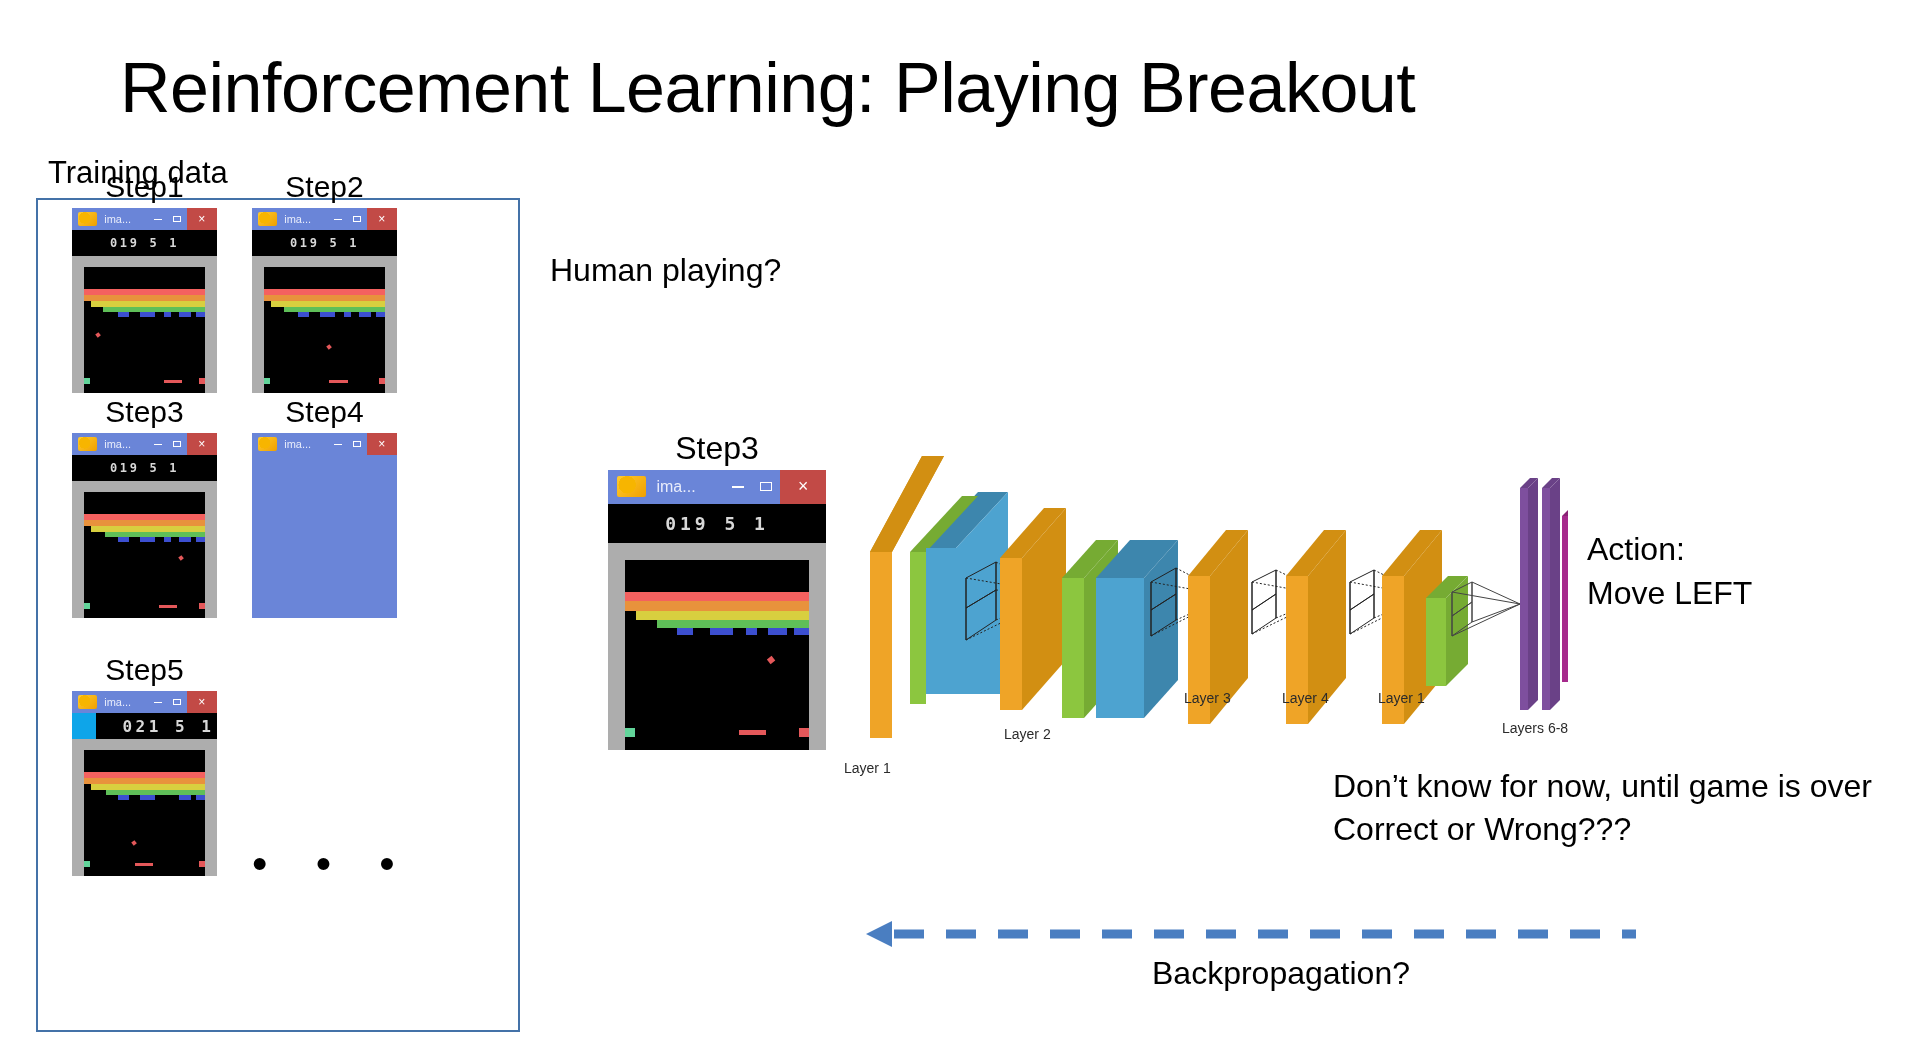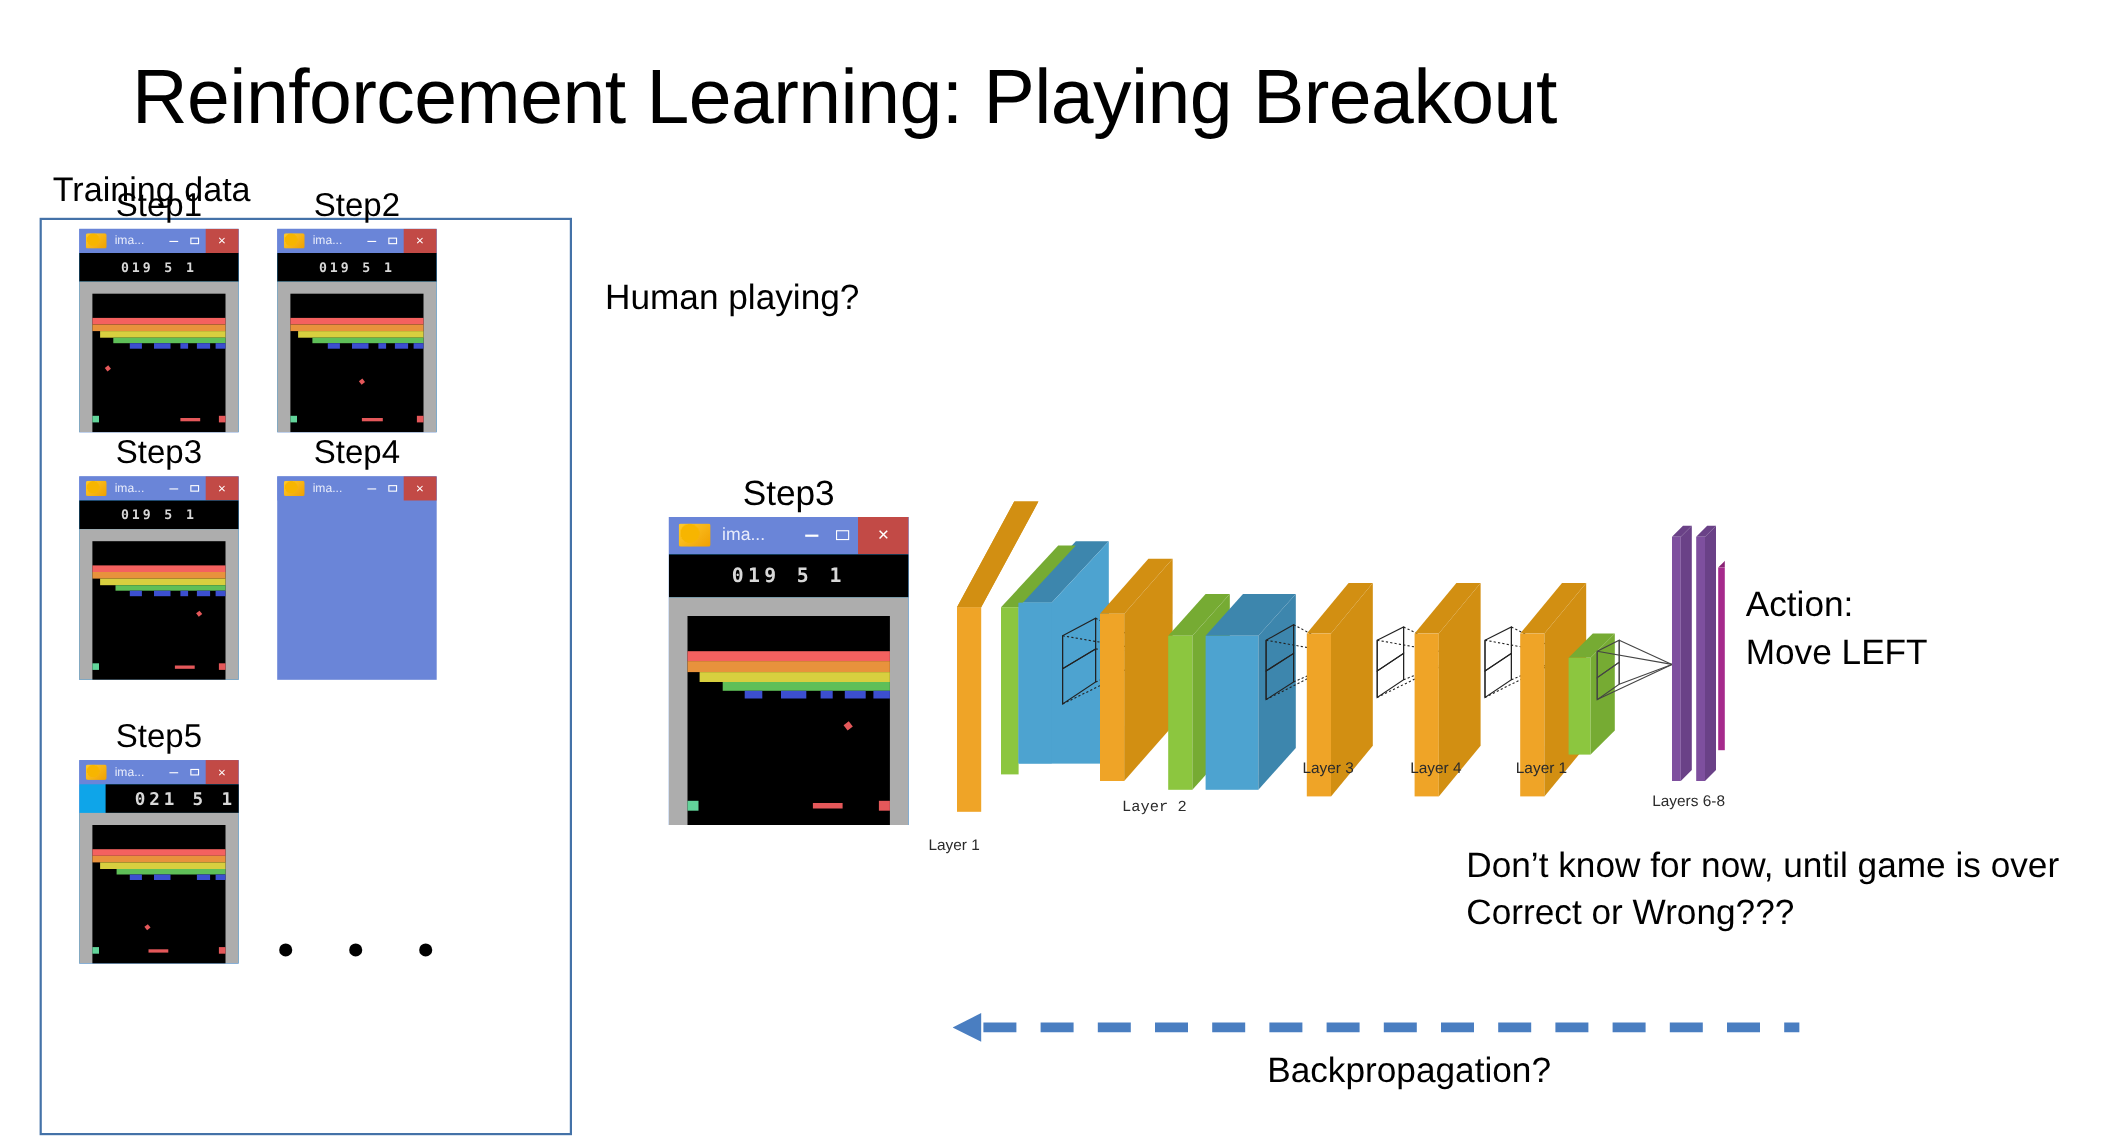--- a/index.html
+++ b/index.html
@@ -505,21 +505,21 @@
         <rect x="694" y="58" width="8" height="222" fill="#7e4f9e"></rect>
         <polygon points="702,58 712,48 712,270 702,280" fill="#6a4187"></polygon>
 
         <polygon points="714,86 722,78 730,78 722,86" fill="#8a2275"></polygon>
         <rect x="714" y="86" width="8" height="166" fill="#a62a8c"></rect>
         <polygon points="722,86 730,78 730,244 722,252" fill="#8a2275"></polygon>
       </g>
     </svg>
 
     <div class="cnn-label" style="left:-4px; top:330px;">Layer 1</div>
-    <div class="cnn-label" style="left:172px; top:296px;font-family:Liberation Mono, monospace;">Layer 2</div>
+    <div class="cnn-label" style="left:156px; top:296px;">Layer 2</div>
     <div class="cnn-label" style="left:336px; top:260px;">Layer 3</div>
     <div class="cnn-label" style="left:434px; top:260px;">Layer 4</div>
     <div class="cnn-label" style="left:530px; top:260px;">Layer 1</div>
     <div class="cnn-label" style="left:654px; top:290px;">Layers 6-8</div>
   </div>
 
   <div class="action-text">
     <div>Action:</div>
     <div>Move LEFT</div>
   </div>

